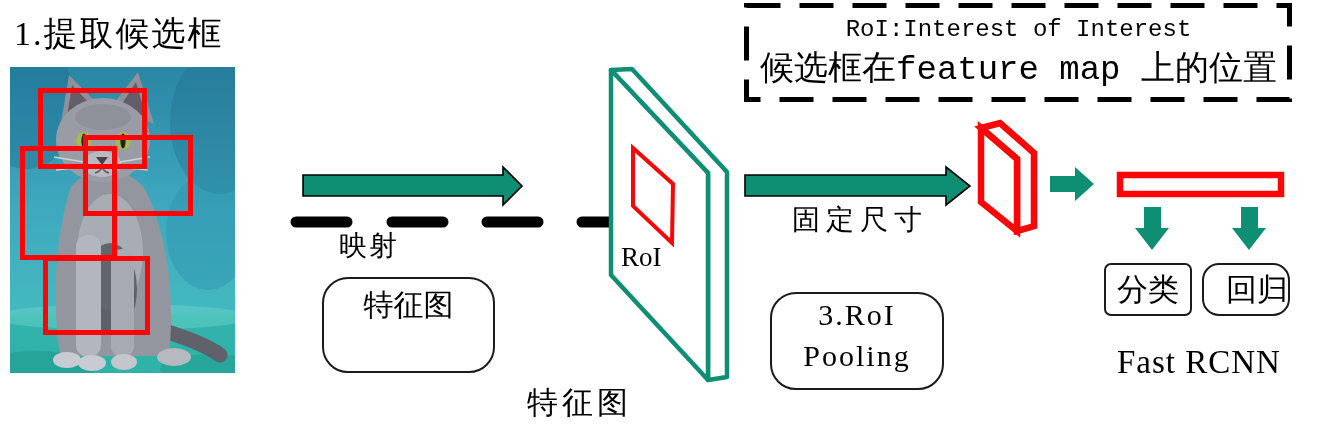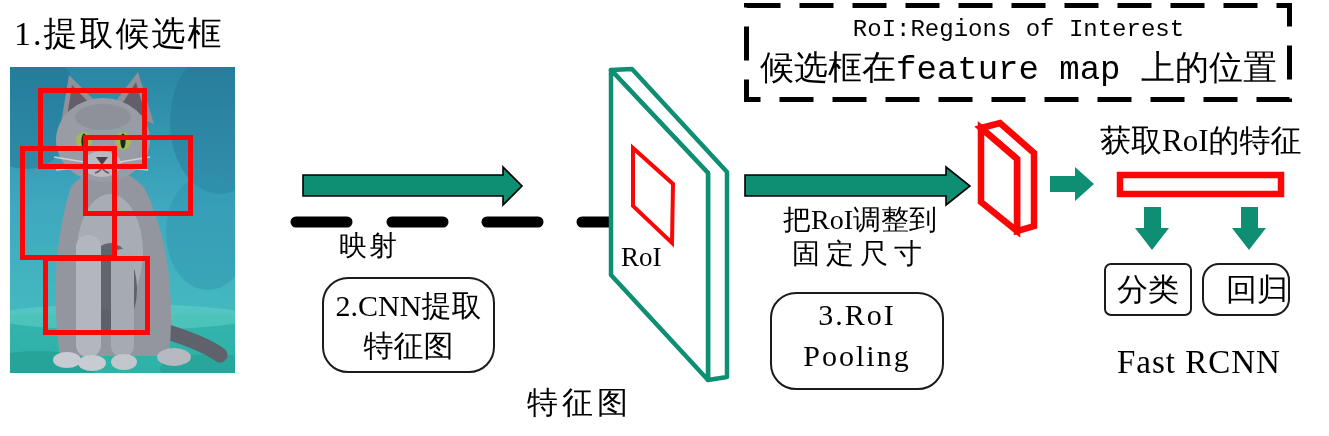--- a/index.html
+++ b/index.html
@@ -111,43 +111,40 @@
     </svg>
     <div class="rbox" style="left:28px; top:21px; width:109px; height:81px;"></div>
     <div class="rbox" style="left:73px; top:68px; width:110px; height:81px;"></div>
     <div class="rbox" style="left:10px; top:79px; width:97px; height:114px;"></div>
     <div class="rbox" style="left:33px; top:189px; width:107px; height:79px;"></div>
   </div>
 
   <div class="txt" style="left:339px; top:231px; font-size:28px; letter-spacing:2px;">映射</div>
 
   <div class="bubble" style="left:322px; top:277px; width:173px; height:96px; border-radius:26px; font-size:30px; padding-top:6px;">
-    <span class="bl" style="line-height:41px;">2.CNN提取</span>
     <span class="bl" style="line-height:40px;">特征图</span>
   </div>
 
   <div class="txt" style="left:527px; top:386px; font-size:31px; letter-spacing:4px;">特征图</div>
 
   <div class="txt" style="left:621px; top:243px; font-size:27px;">RoI</div>
 
   <div class="txt center" style="left:744px; top:10px; width:549px; white-space:normal;">
-    <span class="bl mono" style="display:block; font-size:24px; line-height:39px;">RoI:Regions of Interest</span>
+    <span class="bl mono" style="display:block; font-size:24px; line-height:39px;">RoI:Interest of Interest</span>
     <span class="bl mono" style="display:block; font-size:34px; line-height:43px;">候选框在feature map 上的位置</span>
   </div>
 
   <div class="txt center" style="left:755px; top:203px; width:210px; white-space:normal;">
-    <span style="display:block; font-size:28px; line-height:34px;">把RoI调整到</span>
     <span style="display:block; font-size:28px; line-height:33px; letter-spacing:6px;">固定尺寸</span>
   </div>
 
   <div class="bubble" style="left:770px; top:292px; width:174px; height:98px; border-radius:26px; font-size:30px; padding-top:0;">
     <span class="bl" style="line-height:42px; letter-spacing:2px;">3.RoI</span>
     <span class="bl" style="line-height:40px; letter-spacing:2px;">Pooling</span>
   </div>
 
-  <div class="txt" style="left:1100px; top:124px; font-size:31px;">获取RoI的特征</div>
 
   <div class="bubble" style="left:1104px; top:263px; width:88px; height:53px; border-radius:7px; border-width:2px; font-size:31px; line-height:49px;">分类</div>
   <div class="bubble" style="left:1202px; top:263px; width:88px; height:53px; border-radius:17px; border-width:2px; font-size:31px; line-height:49px;text-align:right;">回归</div>
 
   <div class="txt" style="left:1117px; top:344px; font-size:33px; letter-spacing:1px;">Fast RCNN</div>
 
 </div>
 
 </body></html>

